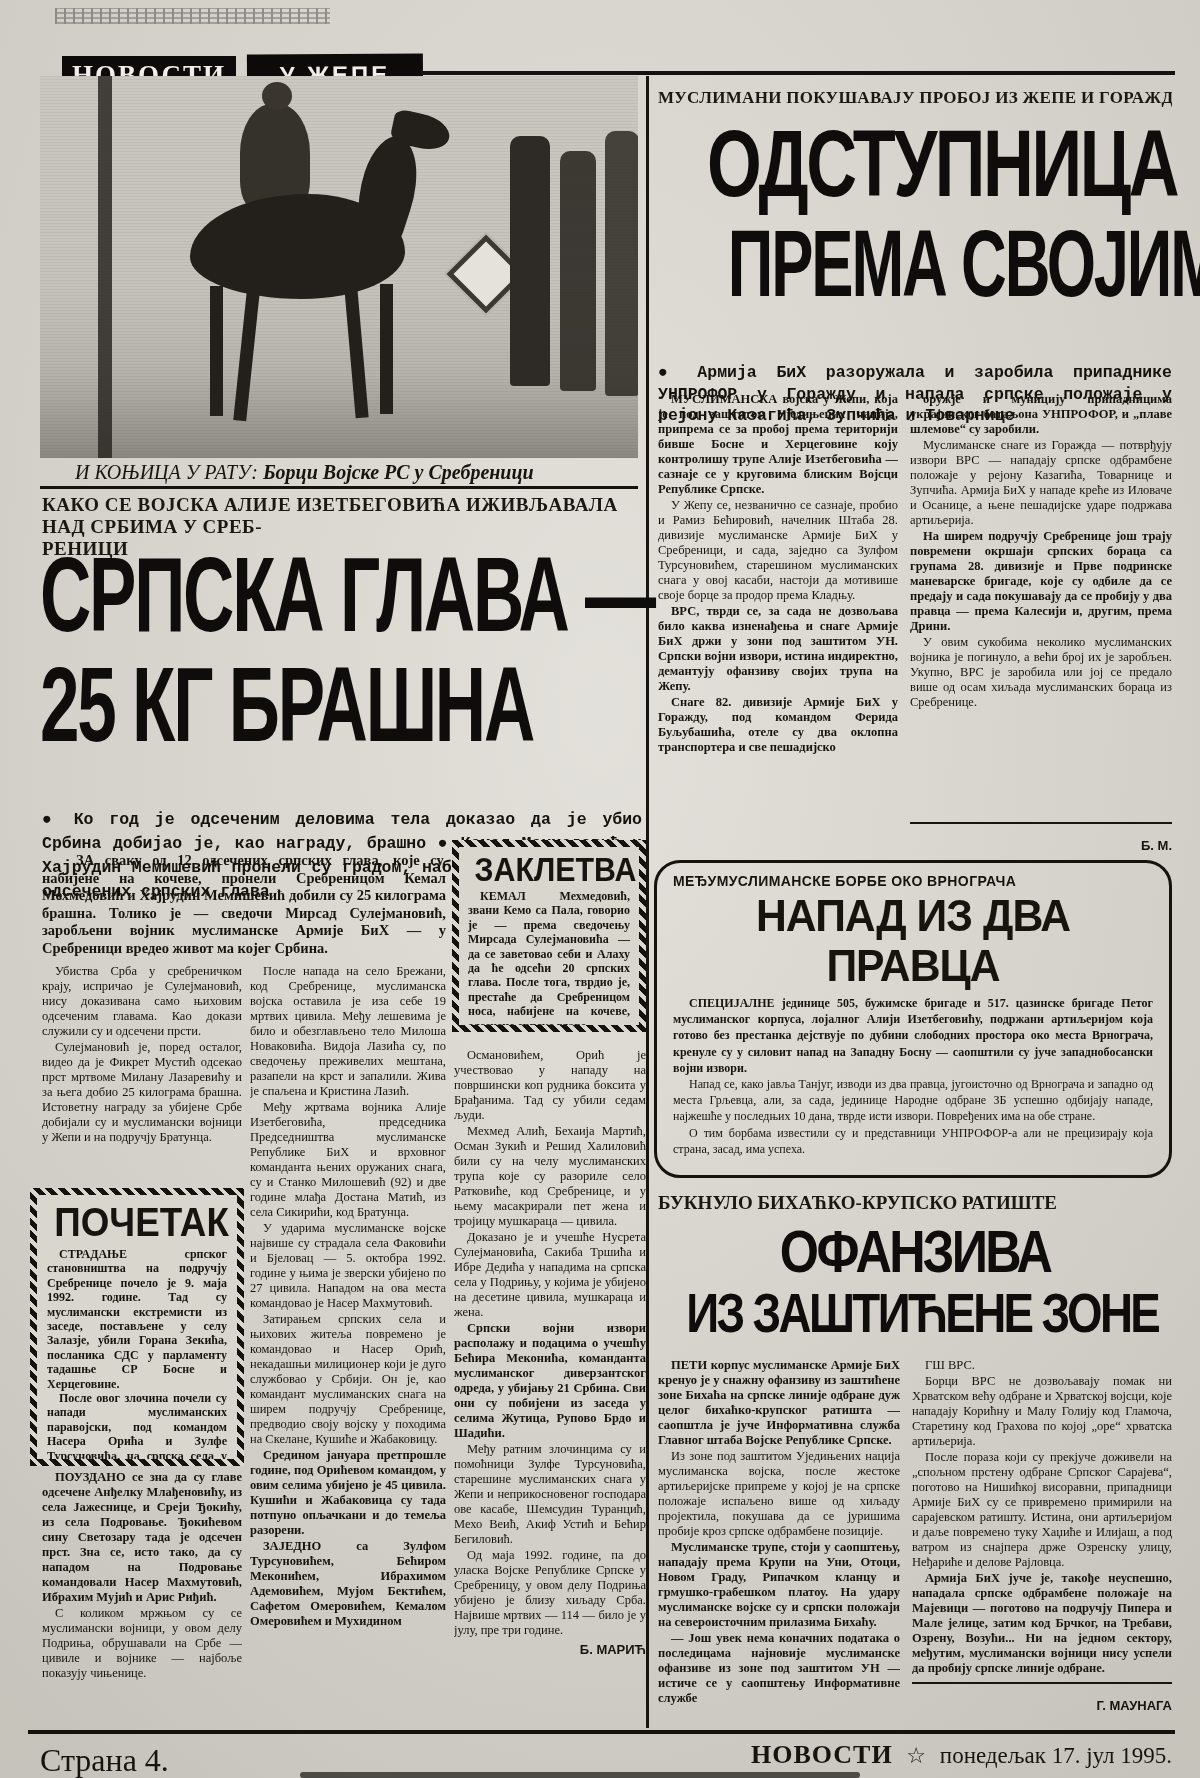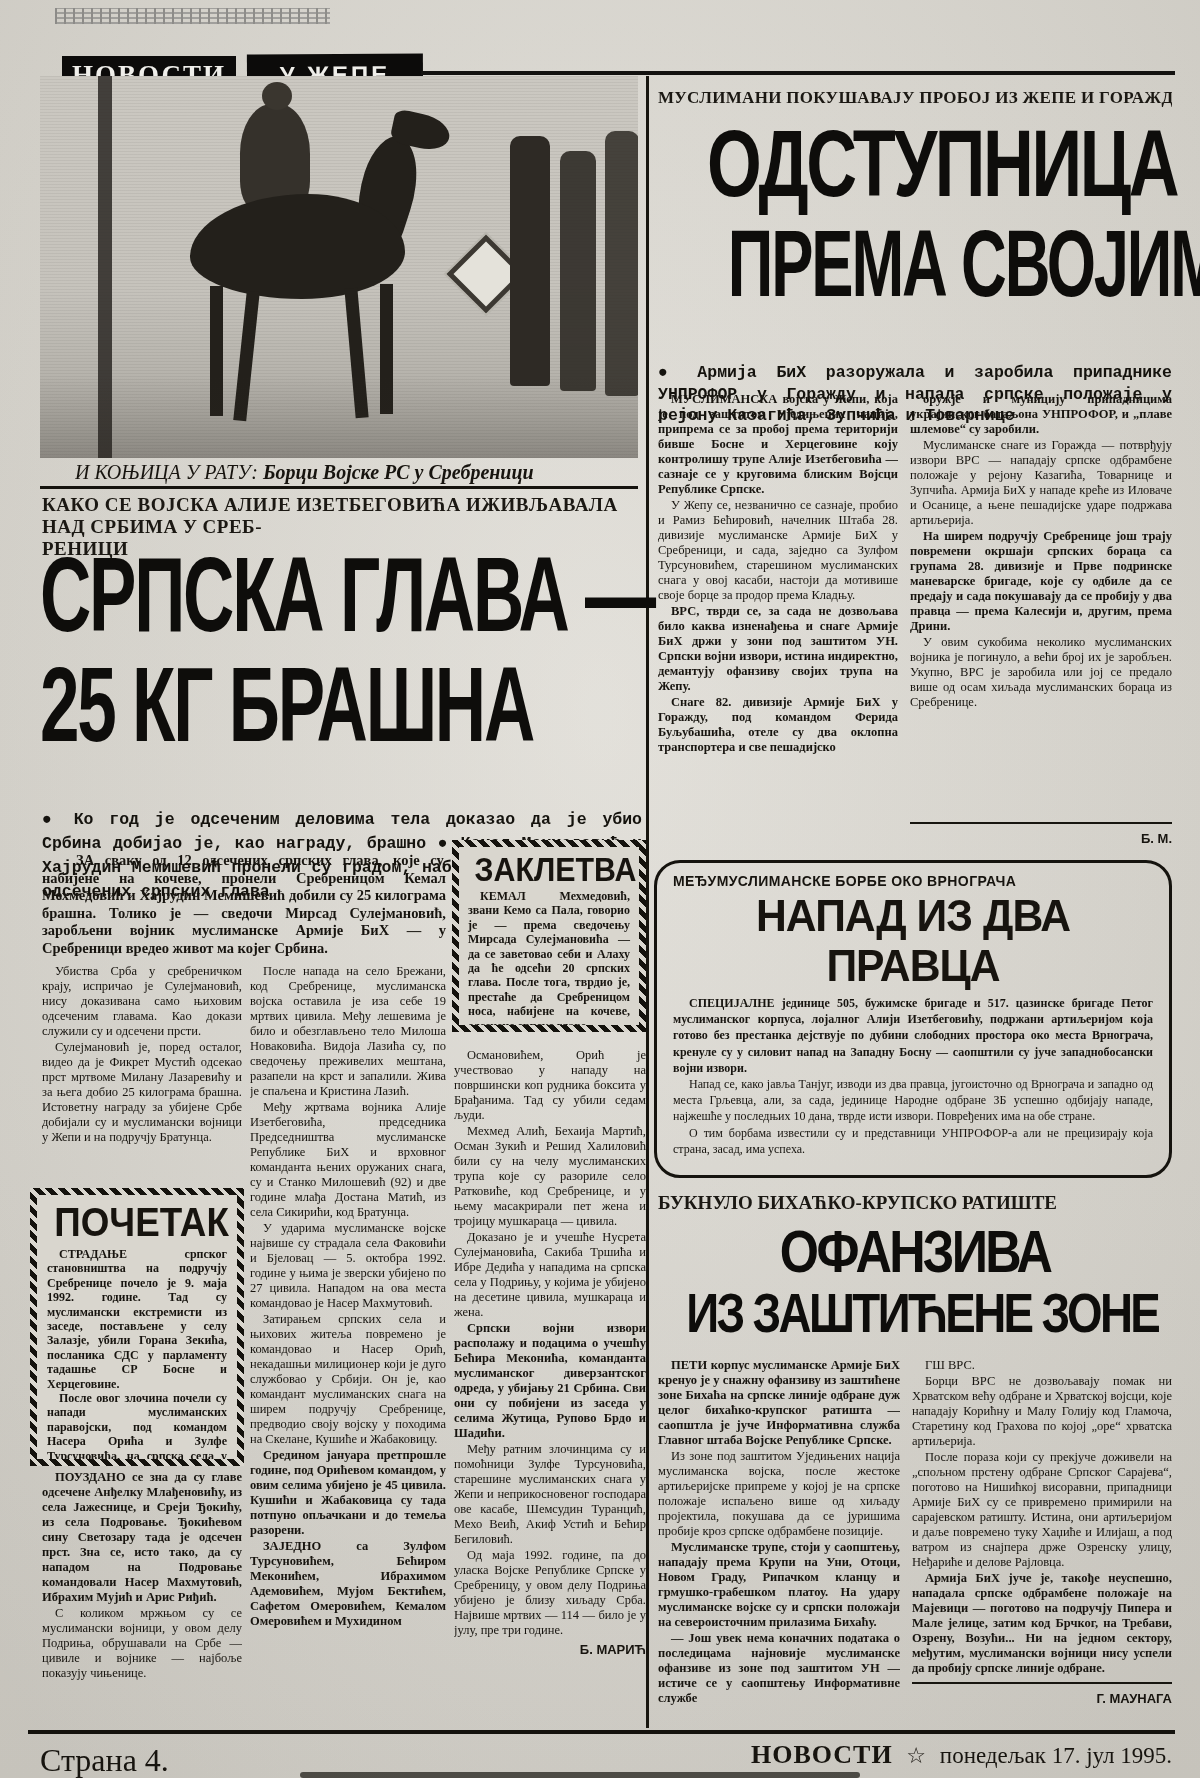--- a/index.html
+++ b/index.html
@@ -70,21 +70,21 @@
   .box-body{font-weight:bold;font-size:12px;line-height:14.4px;text-align:justify;}
   .box-body p{margin:0;text-indent:12px;}
   
   .r-kicker{left:658px;top:88px;width:514px;font-size:17px;letter-spacing:.3px;white-space:nowrap;overflow:hidden;}
   .hl-right{width:520px;text-align:center;transform-origin:center top;}
   .hl-r1{left:655px;top:112px;font-size:88px;line-height:96px;transform:scale(.8,1.08);}
   .hl-r2{left:655px;top:212px;font-size:88px;line-height:96px;transform:scale(.72,1.08);}
   .deck-right{left:658px;top:322px;width:514px;font-size:16.5px;line-height:21.5px;}
   .rcolA{left:658px;top:392px;width:240px;height:454px;}
   .rcolB{left:910px;top:392px;width:262px;height:424px;}
-  .byline-block{border-top:2px solid #17150f;padding-top:3px;}
+  .byline-block{border-top:2px solid #17150f;padding-top:10px;}
   .rcolB-byline{left:910px;top:822px;width:262px;}
   
   .napad-box{left:654px;top:860px;width:518px;height:318px;border:3.5px solid #15130e;border-radius:26px;
     padding:10px 16px;box-sizing:border-box;overflow:hidden;}
   .napad-kicker{font-family:"Liberation Sans",sans-serif;font-weight:bold;font-size:14px;letter-spacing:.4px;}
   .napad-hl{font-family:"Liberation Sans",sans-serif;font-weight:900;font-size:44px;line-height:50px;text-align:center;letter-spacing:-1px;transform:scaleX(.97);margin:2px 0 4px;}
   .napad-body{font-size:12px;line-height:16.2px;text-align:justify;}
   .napad-body p{margin:0;text-indent:16px;}
   .napad-body p.b{font-weight:bold;}
   

